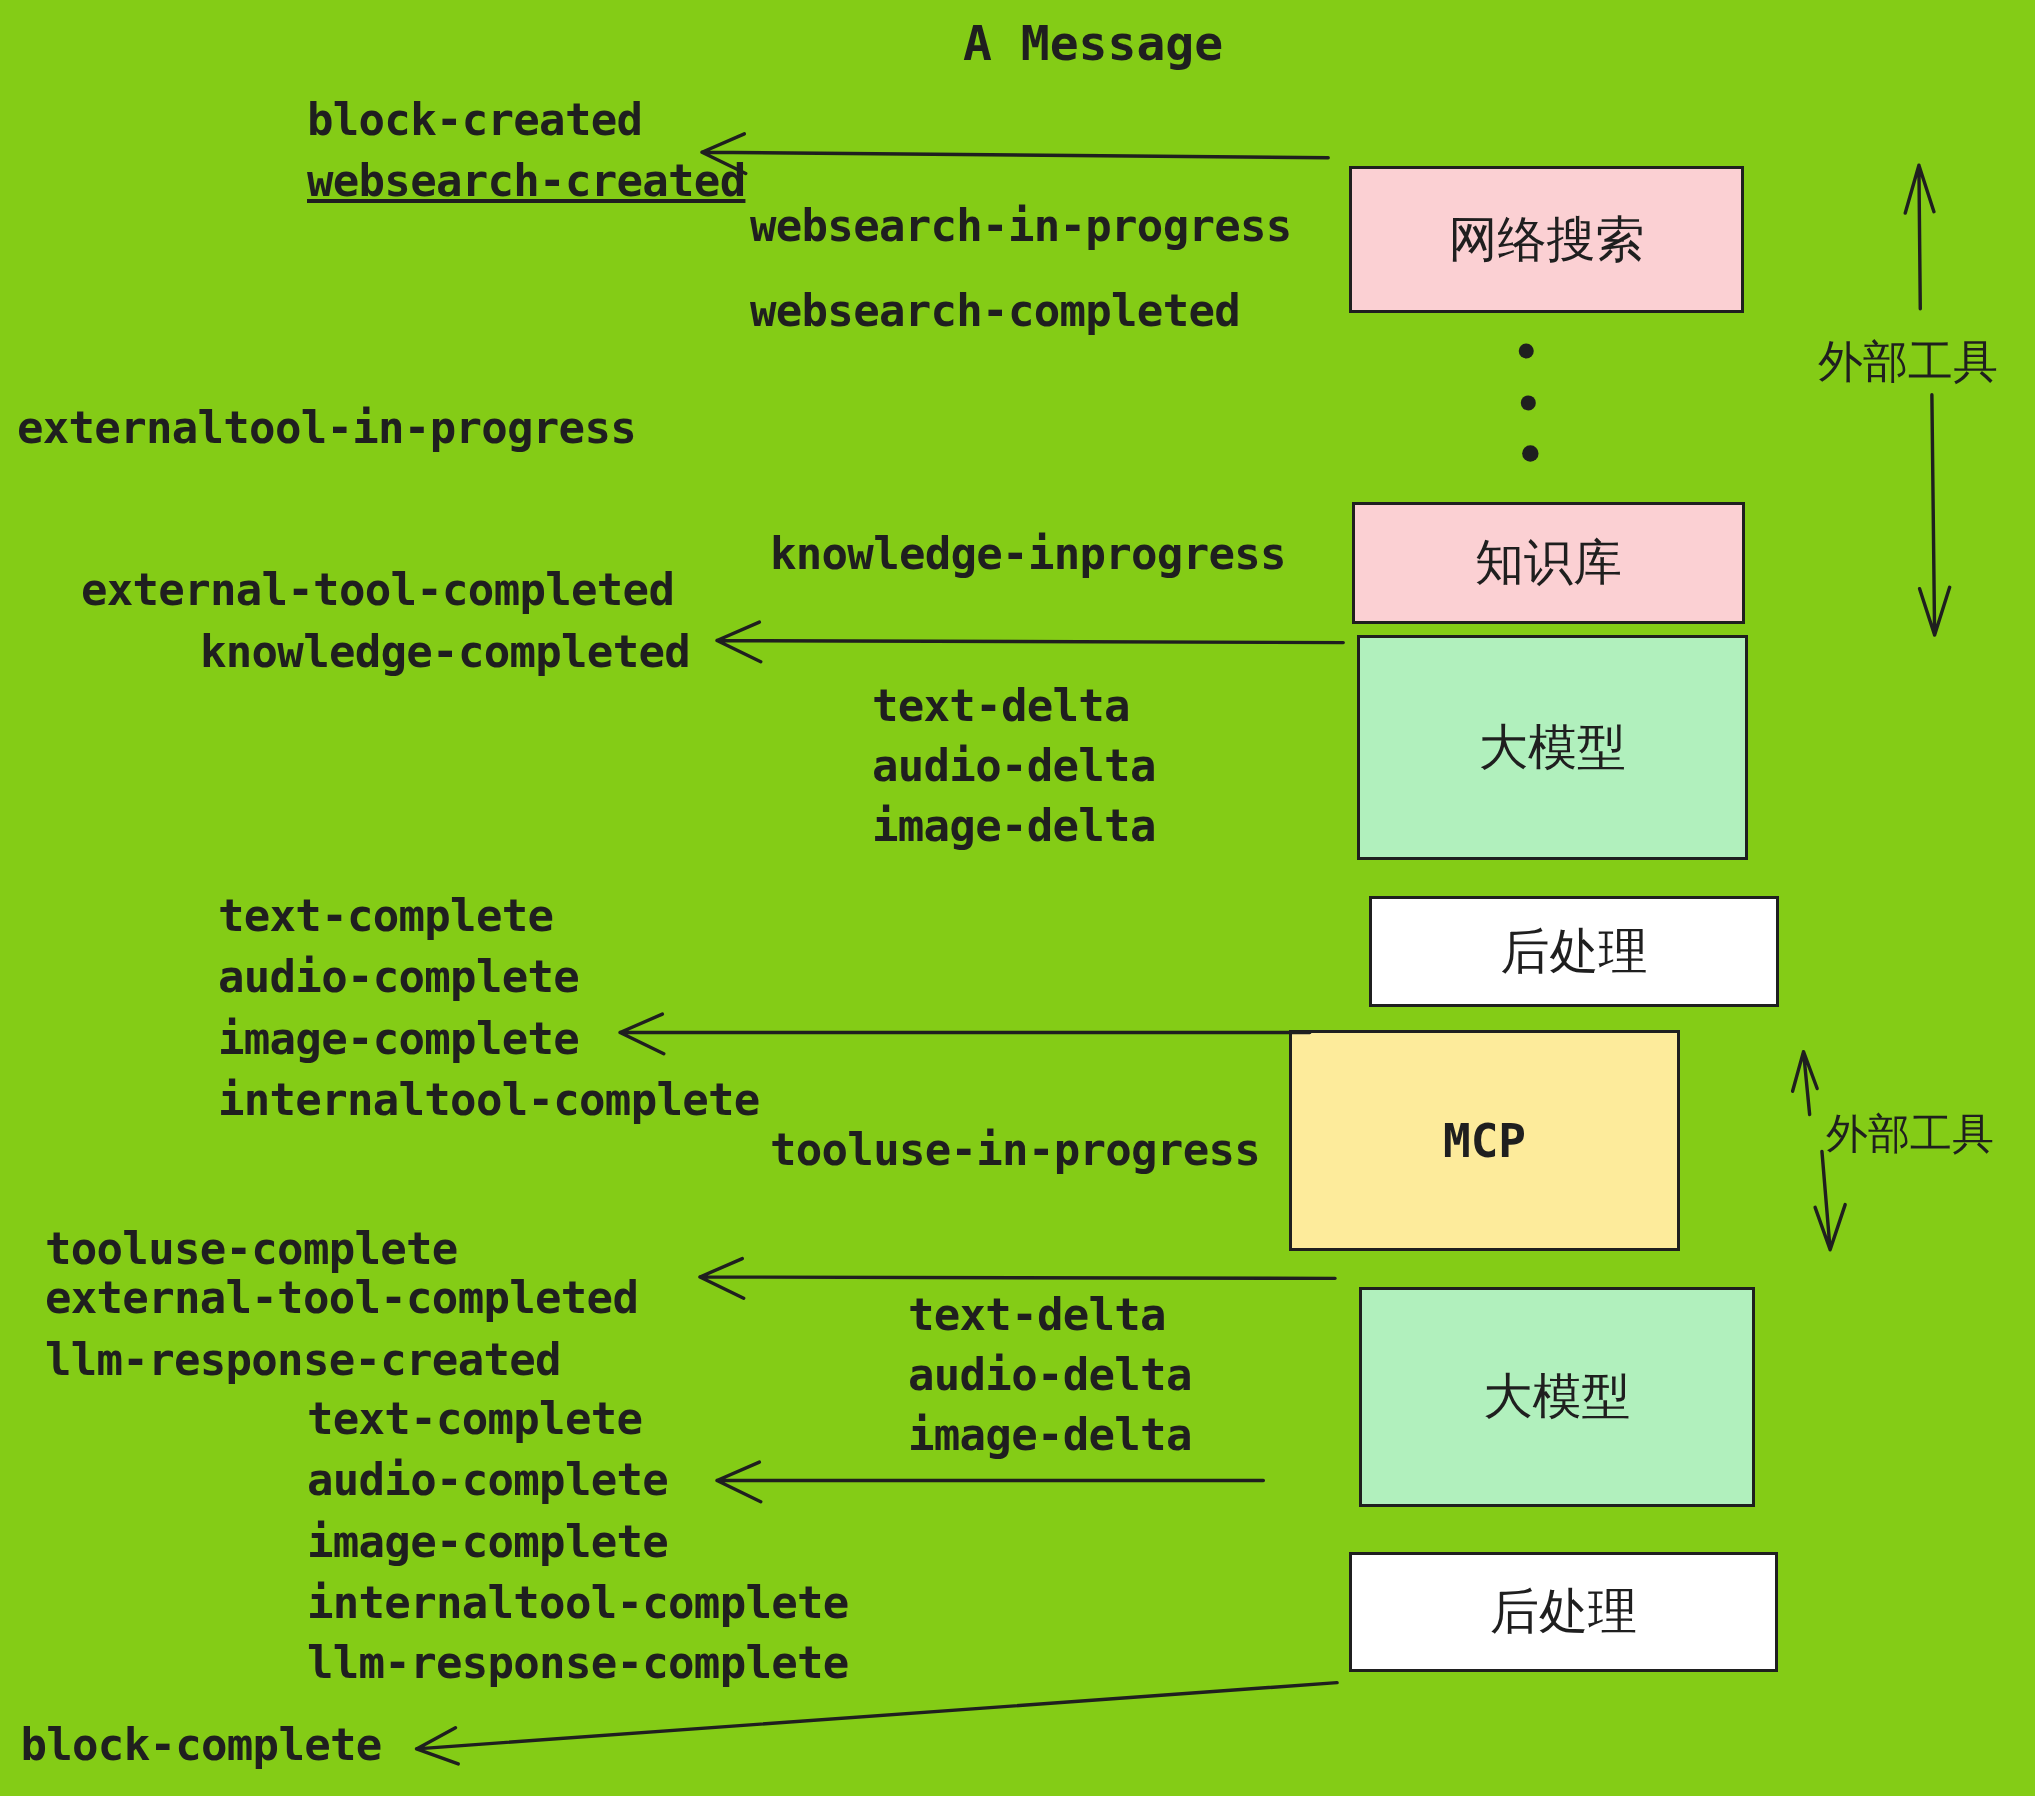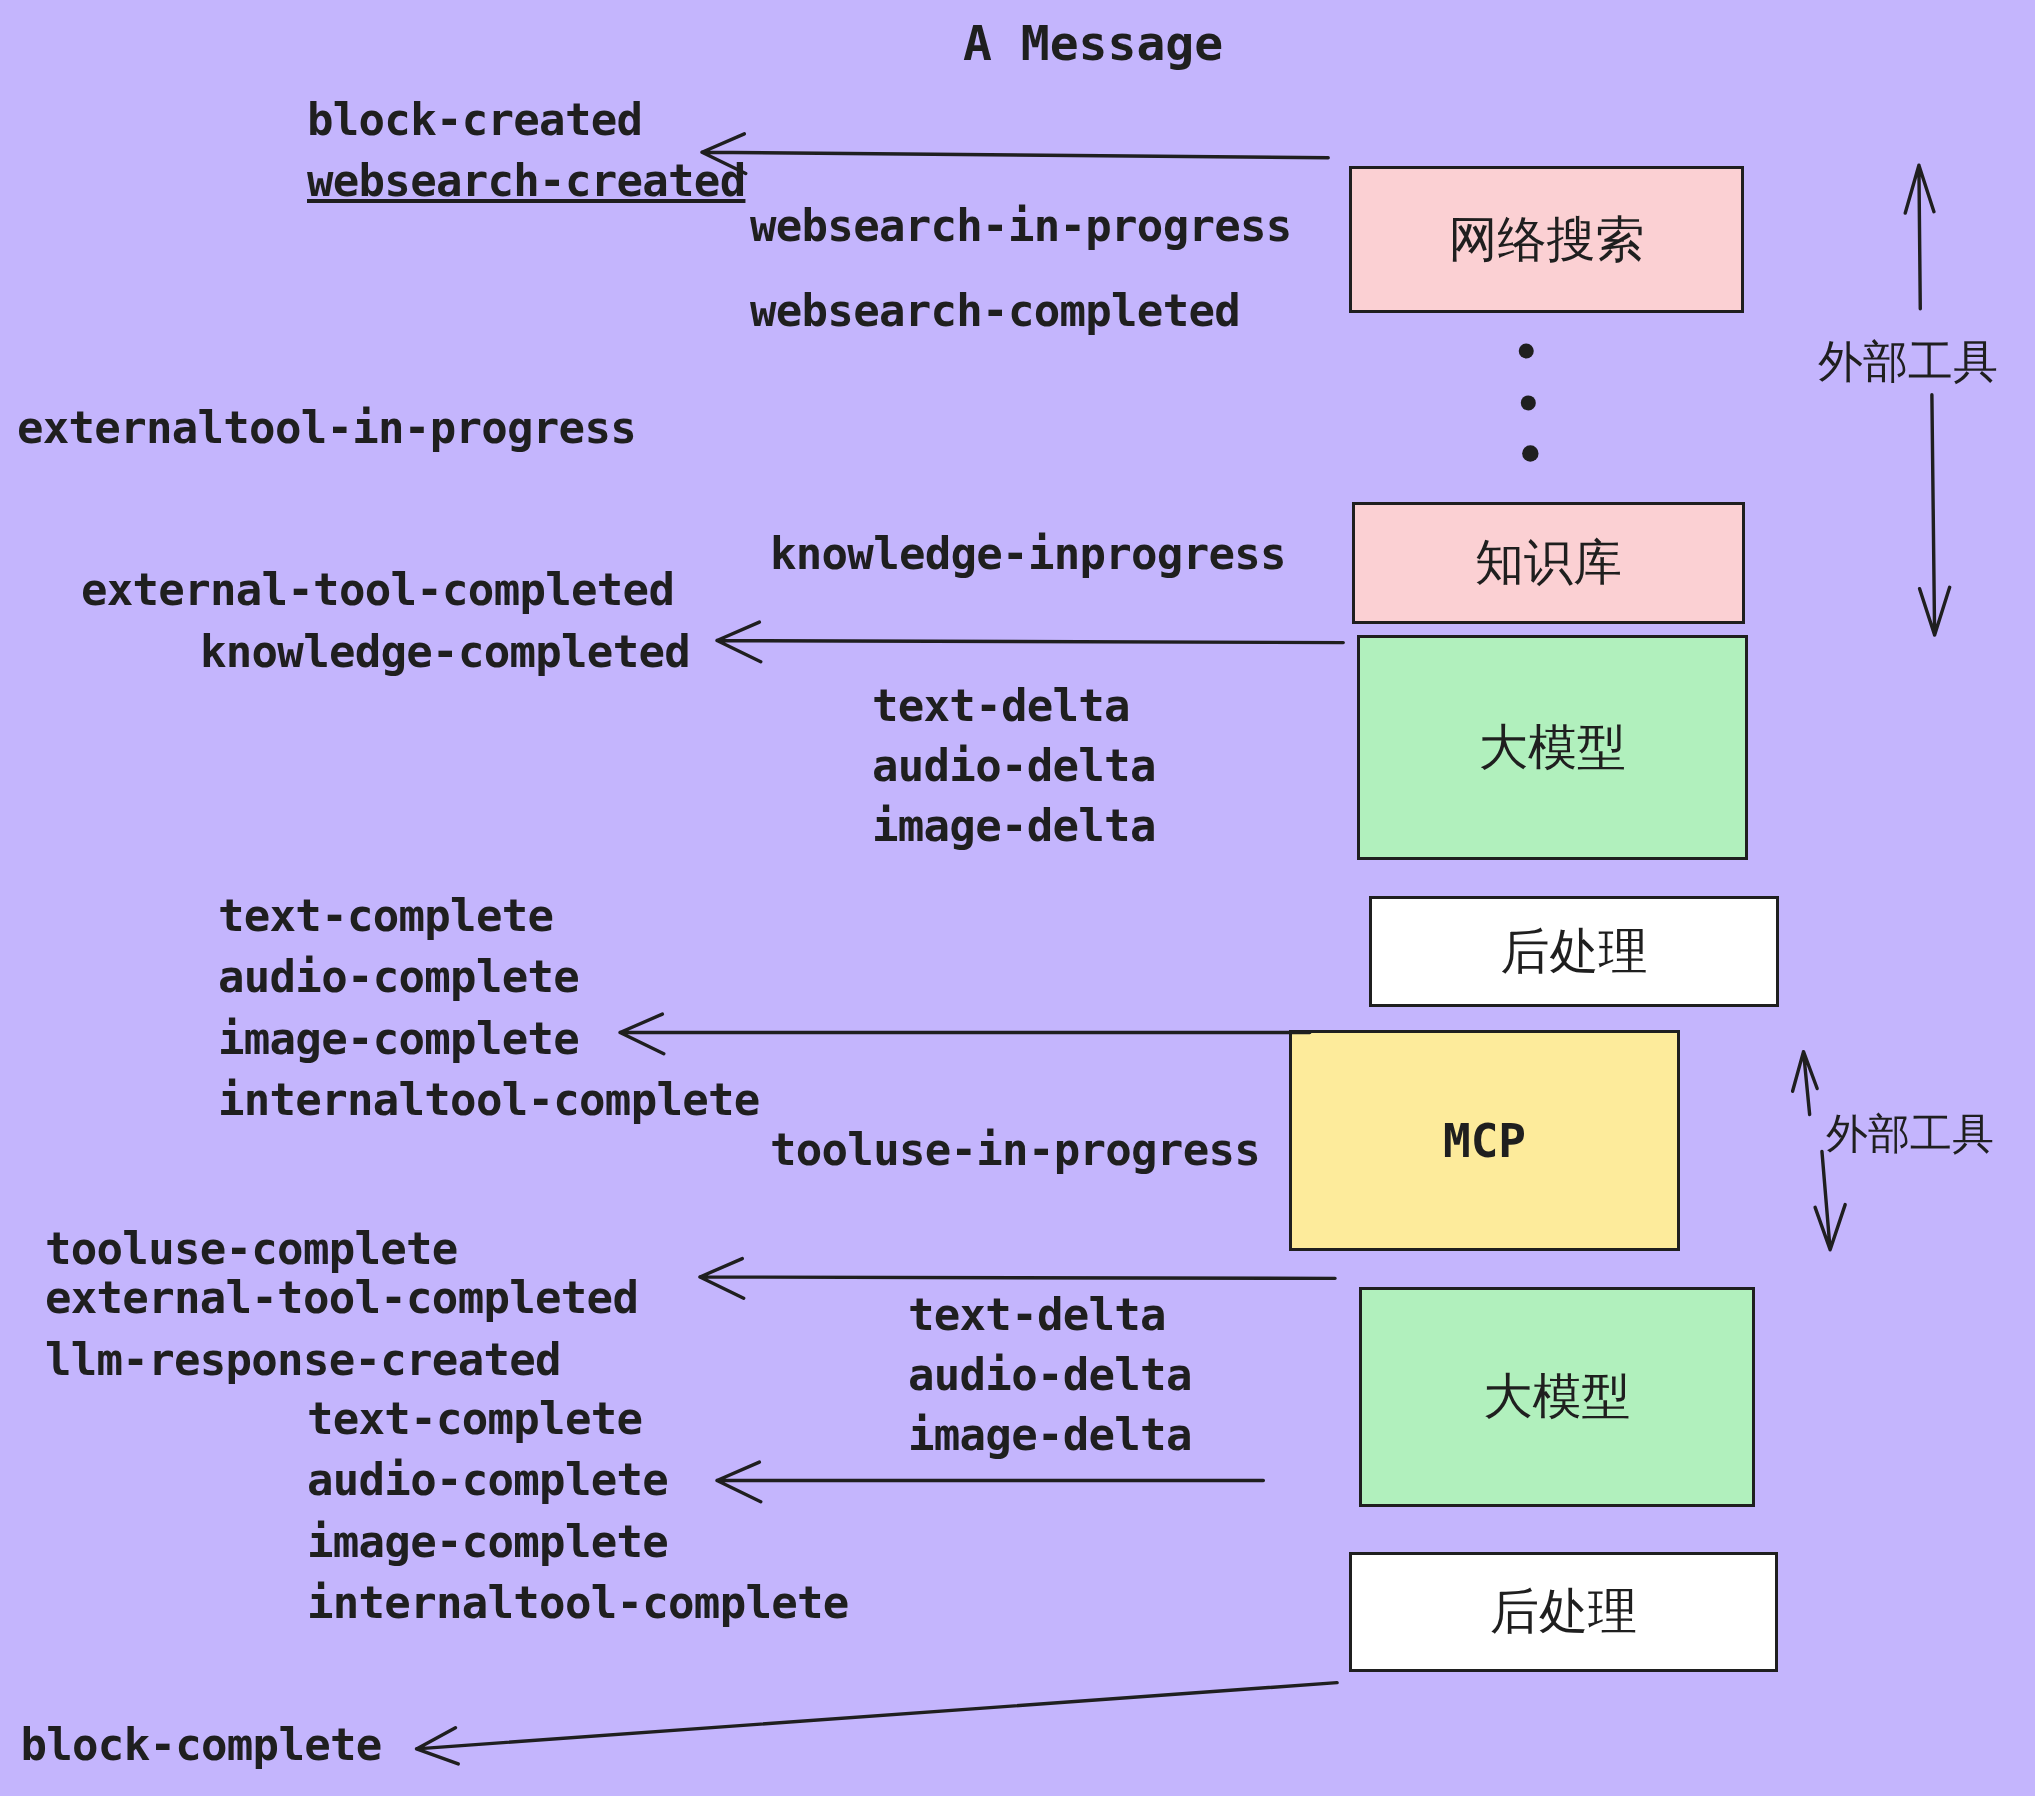--- a/index.html
+++ b/index.html
@@ -1,20 +1,20 @@
 <!DOCTYPE html>
 <html style="font-size:11px"><head>
 <meta charset="utf-8">
 <style>
   html,body{margin:0;padding:0;background:#ffffff;}
   #canvas{
     position:relative;
     width:2035px;
     height:1796px;
-    background:#c4b5fd;
+    background:#84cc16;
     overflow:hidden;
     font-family:"DejaVu Sans Mono","Liberation Mono",monospace;
   }
   .evt{
     position:absolute;
     font-family:"DejaVu Sans Mono","Liberation Mono",monospace;
     font-size:44px;
     font-weight:bold;
     letter-spacing:-0.7px;
     color:#1f1f1f;
@@ -103,20 +103,21 @@
   <div class="evt" style="left:45px;top:1336px;">llm-response-created</div>
 
   <div class="evt" style="left:908px;top:1291px;">text-delta</div>
   <div class="evt" style="left:908px;top:1351px;">audio-delta</div>
   <div class="evt" style="left:908px;top:1411px;">image-delta</div>
 
   <div class="evt" style="left:307px;top:1395px;">text-complete</div>
   <div class="evt" style="left:307px;top:1456px;">audio-complete</div>
   <div class="evt" style="left:307px;top:1518px;">image-complete</div>
   <div class="evt" style="left:307px;top:1579px;">internaltool-complete</div>
+  <div class="evt" style="left:307px;top:1639px;">llm-response-complete</div>
 
   <div class="evt" style="left:20.5px;top:1721px;">block-complete</div>
 
   <div class="box" style="left: 1349px; top: 166px; width: 395px; height: 147px; background: rgb(251, 208, 211);">
     <span class="cjk">网络搜索</span>
   </div>
 
   <div class="box" style="left: 1352px; top: 502px; width: 393px; height: 122px; background: rgb(251, 208, 211);">
     <span class="cjk">知识库</span>
   </div>

